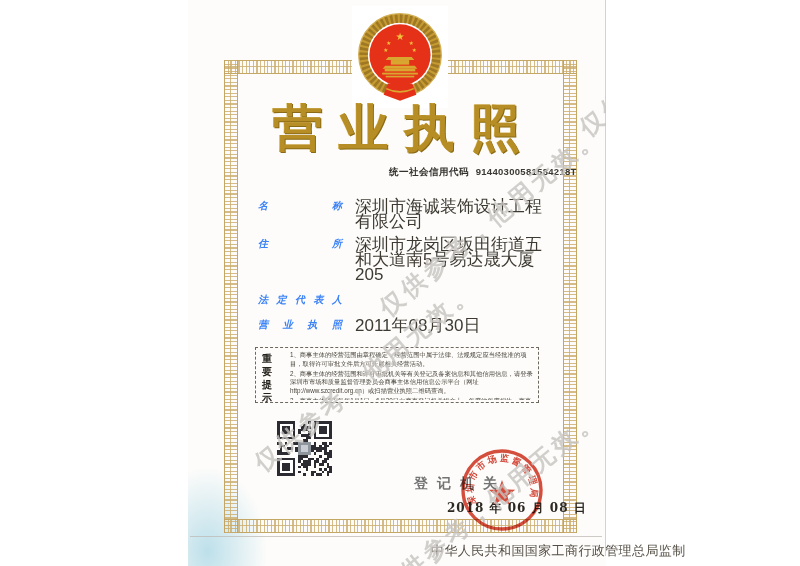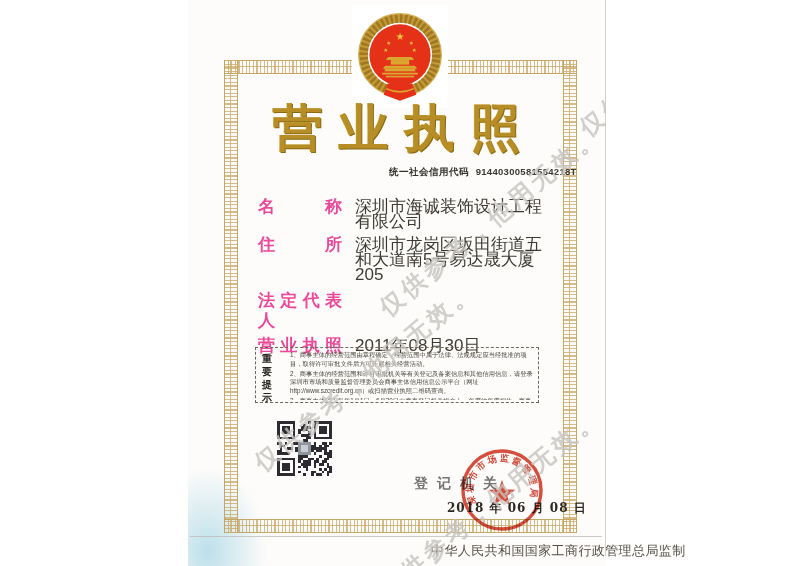--- a/index.html
+++ b/index.html
@@ -51,23 +51,23 @@
       color:#b78e26;text-shadow:1px 1px 0 #8a6a14, -0.5px -0.5px 0 #e9cd7a;}
 
   
   .code-line{position:absolute;left:389px;top:166px;z-index:6;font-size:9.5px;color:#33312d;}
   .code-line .lbl{font-weight:bold;letter-spacing:.5px;}
   .code-line .num{margin-left:4px;letter-spacing:.3px;font-weight:bold;color:#3a3833;}
 
   
   .fields{position:absolute;left:258px;top:196px;width:300px;z-index:6;}
   .row{display:flex;align-items:flex-start;}
-  .row .lab{width:84px;min-width:84px;font-size:17px;font-weight:bold;color:#ec4899;
+  .row .lab{width:84px;min-width:84px;font-size:10px;font-weight:bold;color:#3b82f6;
       text-align:justify;text-align-last:justify;line-height:20px;
-      font-family:"DejaVu Serif", serif;}
+      font-family:"DejaVu Serif", serif;font-style:italic;}
   .row .val{margin-left:13px;font-size:17px;color:#3d3a32;line-height:15px;
       padding-top:3px;width:212px;}
   .r1{margin-bottom:5px;} .r2{margin-bottom:4px;} .r3{margin-bottom:8px;}
   .r4{margin-bottom:5px;align-items:flex-end;}
 
   
   .notes{position:absolute;left:255px;top:347px;width:284px;height:56px;z-index:6;
       border:1px dashed #6e695f;box-sizing:border-box;display:flex;padding:3px 5px 2px 6px;gap:8px;}
   .notes .nlabel{width:13px;min-width:13px;font-size:10px;font-weight:bold;color:#25221c;
       line-height:13px;word-break:break-all;margin-right:7px;margin-top:1px;

